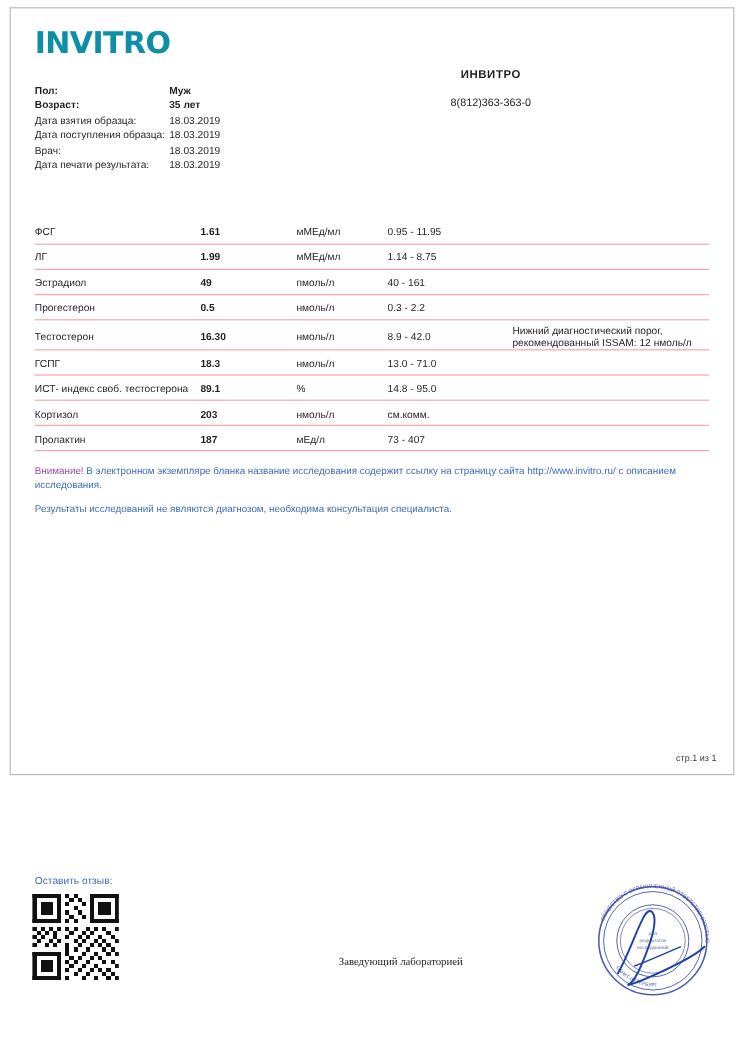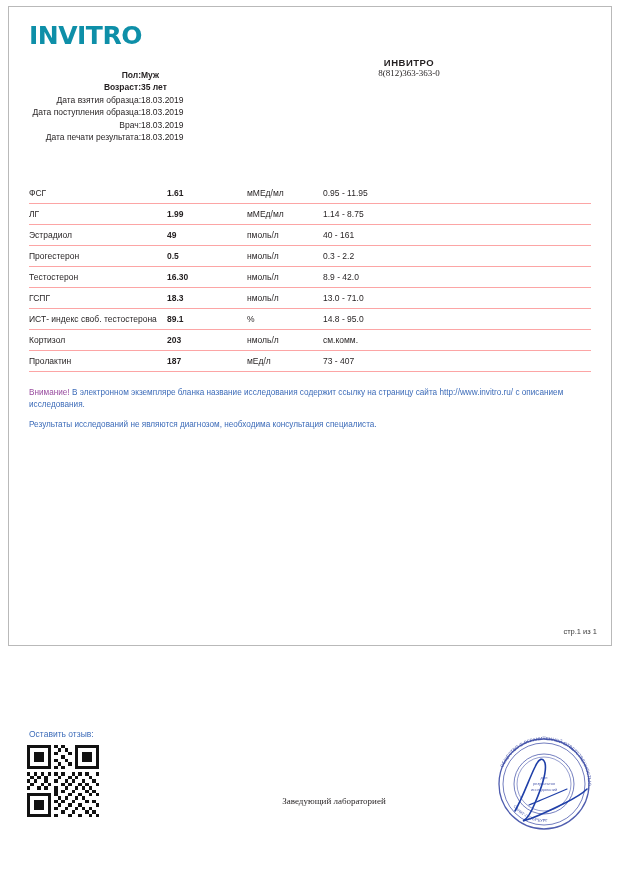--- a/index.html
+++ b/index.html
@@ -43,33 +43,31 @@
     text-align: center;
     font-size: 9px;
     color: #231f20;
   }
   .org-name {
     font-weight: bold;
     font-size: 9.5px;
     letter-spacing: 0.5px;
   }
   .org-phone {
-    margin-top: 0;
+    margin-top: 12px;
     font-size: 9px;
-    font-family: Liberation Serif, serif;
   }
 
   
   .info {
     position: absolute;
     left: 20px;
     top: 62px;
     width: 330px;
     font-size: 8.5px;
-    text-align: right;
   }
   .info-row {
     display: flex;
     line-height: 12.4px;
     height: 12.4px;
   }
   .info-label {
     width: 112px;
     flex: 0 0 112px;
   }
@@ -243,20 +241,21 @@
       <div class="cell c2">0.5</div>
       <div class="cell c3">нмоль/л</div>
       <div class="cell c4">0.3 - 2.2</div>
       <div class="cell c5"></div>
     </div>
     <div class="t-row">
       <div class="cell c1">Тестостерон</div>
       <div class="cell c2">16.30</div>
       <div class="cell c3">нмоль/л</div>
       <div class="cell c4">8.9 - 42.0</div>
+      <div class="cell c5 multiline" style="white-space:pre-line;">Нижний диагностический порог, рекомендованный ISSAM: 12 нмоль/л</div>
     </div>
     <div class="t-row">
       <div class="cell c1">ГСПГ</div>
       <div class="cell c2">18.3</div>
       <div class="cell c3">нмоль/л</div>
       <div class="cell c4">13.0 - 71.0</div>
       <div class="cell c5"></div>
     </div>
     <div class="t-row">
       <div class="cell c1 multiline">ИСТ- индекс своб. тестостерона</div>

